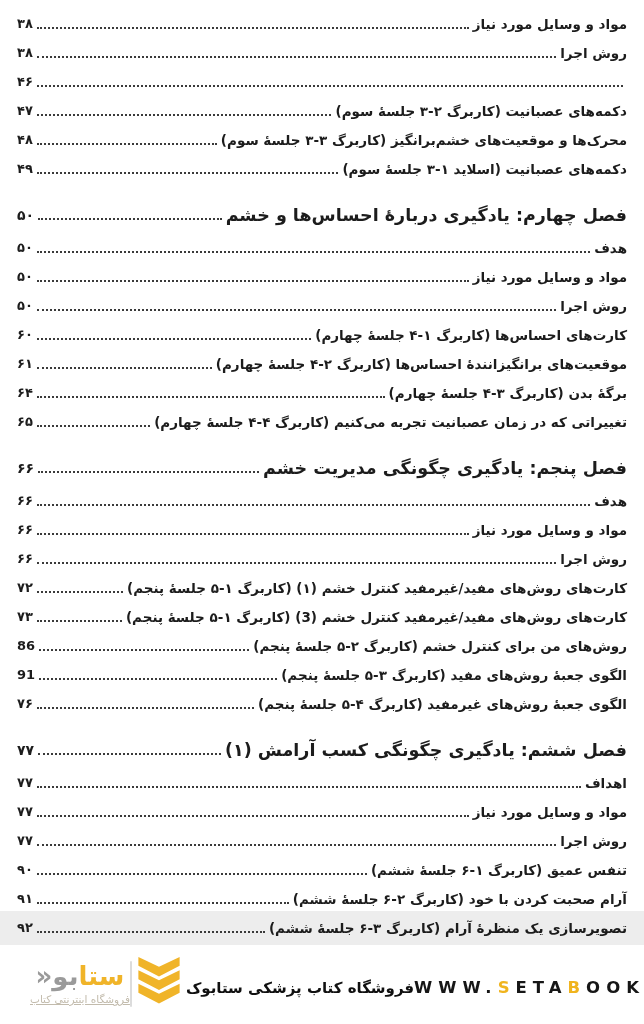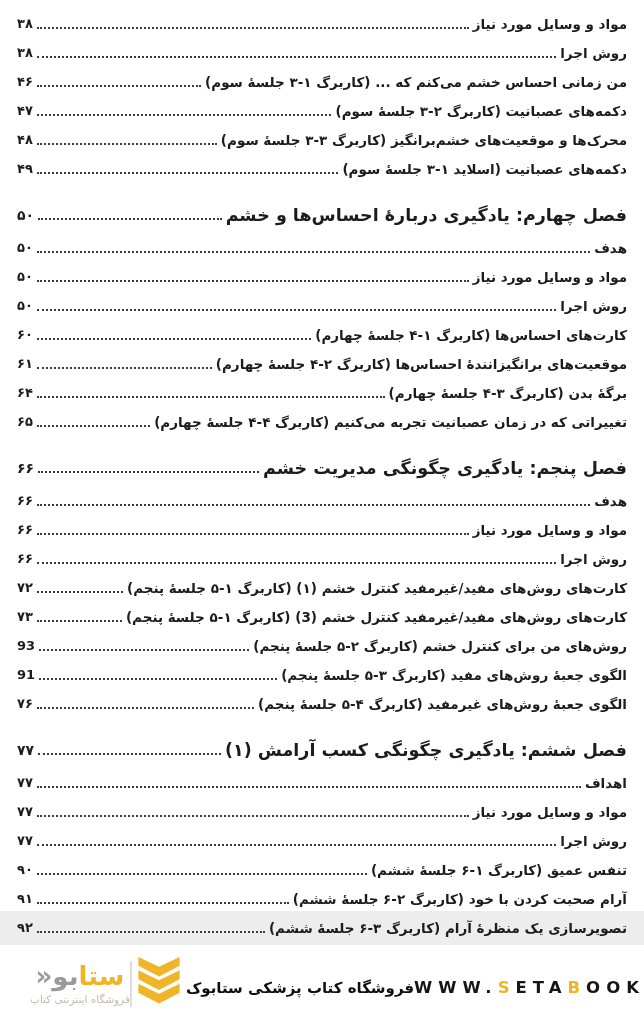--- a/index.html
+++ b/index.html
@@ -31,21 +31,21 @@
   .footer{
     height:72px;flex:0 0 auto;background:#ffffff;
     display:flex;align-items:center;justify-content:space-between;
     padding:0 14px 4px 30px;
   }
   .logo{display:flex;align-items:center;}
   .wordmark-block{display:flex;flex-direction:column;align-items:center;}
   .wordmark{direction:rtl;font-size:26px;font-weight:800;line-height:1;white-space:nowrap;}
   .wm-y{color:#F0B429;}
   .wm-g{color:#9A9A9A;}
-  .tagline{direction:rtl;font-size:10.5px;color:#C2BBAC;margin-top:4px;white-space:nowrap;}
+  .tagline{direction:rtl;font-size:10.5px;color:#C2BBAC;margin-top:4px;white-space:nowrap;text-decoration:underline;}
   .logo-divider{width:2px;height:46px;background:#DCDCDC;border-radius:1px;}
   .f-right{display:flex;flex-direction:row;align-items:flex-end;}
   .store-name{direction:rtl;font-size:15px;font-weight:700;color:#101010;white-space:nowrap;}
   .store-url{
     margin-top:7px;font-size:16.5px;font-weight:700;letter-spacing:6px;
     color:#161616;white-space:nowrap;direction:ltr;
   }
   .store-url .gold{color:#F0B41E;}
 </style>
 </head>
@@ -58,21 +58,20 @@
         <span class="title">مواد و وسایل مورد نیاز</span>
         <span class="leader"></span>
         <span class="pagenum">۳۸</span>
       </div>
       <div class="row">
         <span class="title">روش اجرا</span>
         <span class="leader"></span>
         <span class="pagenum">۳۸</span>
       </div>
       <div class="row">
-        <span class="title">من زمانی احساس خشم می‌کنم که ... (کاربرگ ۱-۳ جلسهٔ سوم)</span>
         <span class="leader"></span>
         <span class="pagenum">۴۶</span>
       </div>
       <div class="row">
         <span class="title">دکمه‌های عصبانیت (کاربرگ ۲-۳ جلسهٔ سوم)</span>
         <span class="leader"></span>
         <span class="pagenum">۴۷</span>
       </div>
       <div class="row">
         <span class="title">محرک‌ها و موقعیت‌های خشم‌برانگیز (کاربرگ ۳-۳ جلسهٔ سوم)</span>
@@ -150,21 +149,21 @@
         <span class="pagenum">۷۲</span>
       </div>
       <div class="row">
         <span class="title">کارت‌های روش‌های مفید/غیرمفید کنترل خشم (3) (کاربرگ ۱-۵ جلسهٔ پنجم)</span>
         <span class="leader"></span>
         <span class="pagenum">۷۳</span>
       </div>
       <div class="row">
         <span class="title">روش‌های من برای کنترل خشم (کاربرگ ۲-۵ جلسهٔ پنجم)</span>
         <span class="leader"></span>
-        <span class="pagenum">93</span>
+        <span class="pagenum">86</span>
       </div>
       <div class="row">
         <span class="title">الگوی جعبهٔ روش‌های مفید (کاربرگ ۳-۵ جلسهٔ پنجم)</span>
         <span class="leader"></span>
         <span class="pagenum">91</span>
       </div>
       <div class="row">
         <span class="title">الگوی جعبهٔ روش‌های غیرمفید (کاربرگ ۴-۵ جلسهٔ پنجم)</span>
         <span class="leader"></span>
         <span class="pagenum">۷۶</span>

